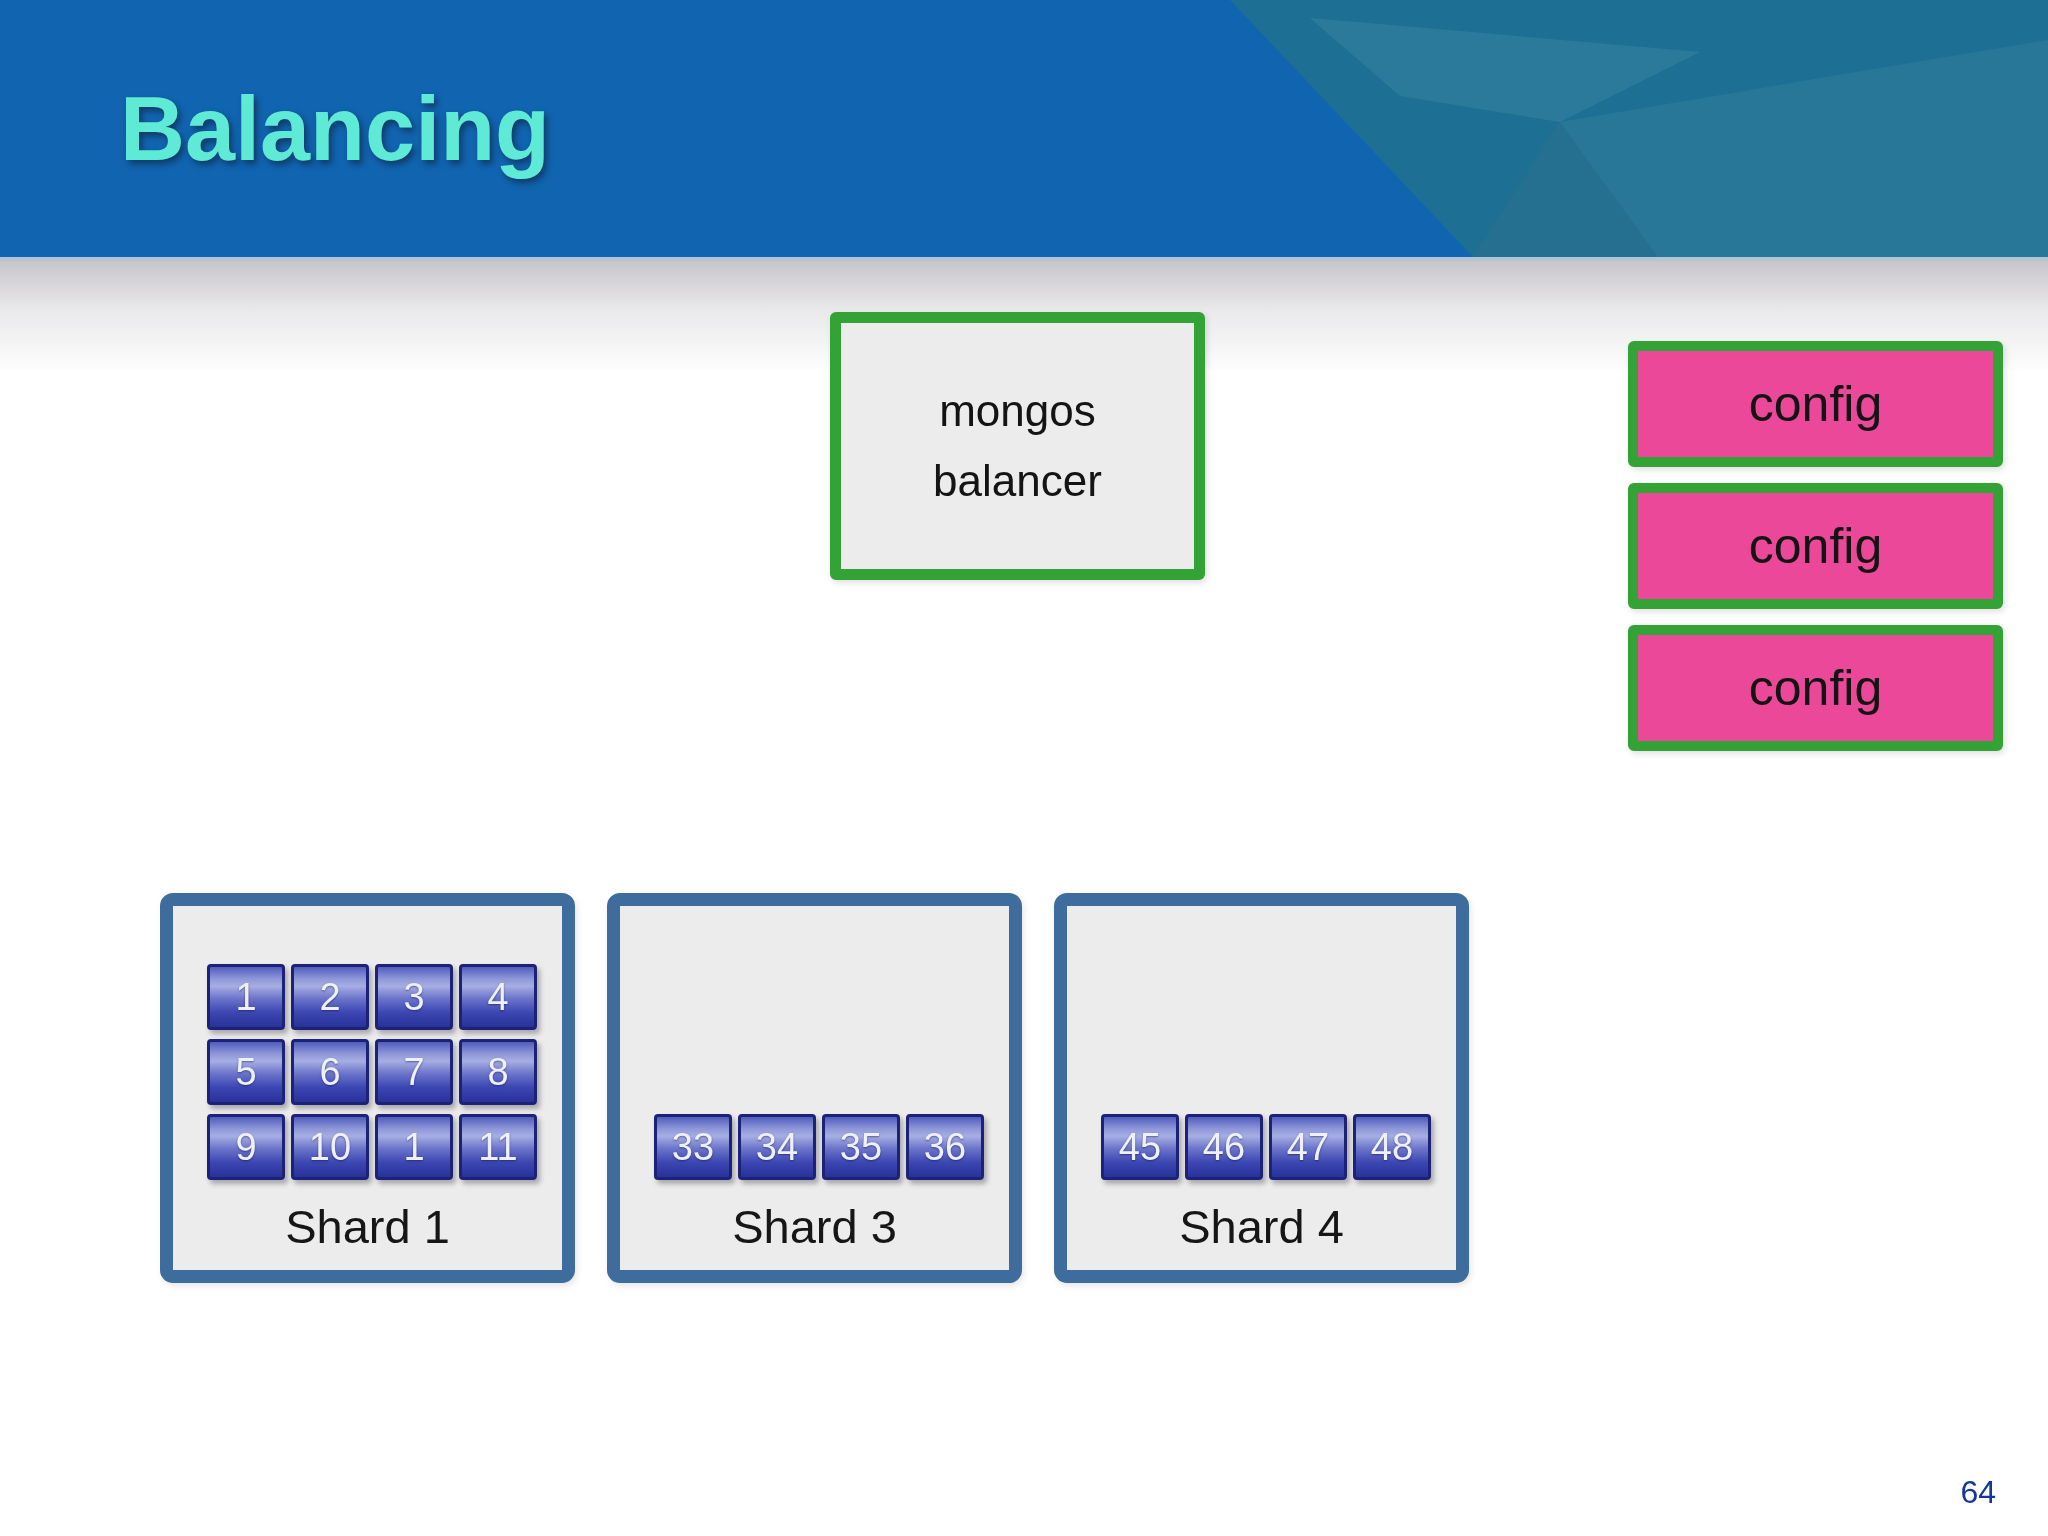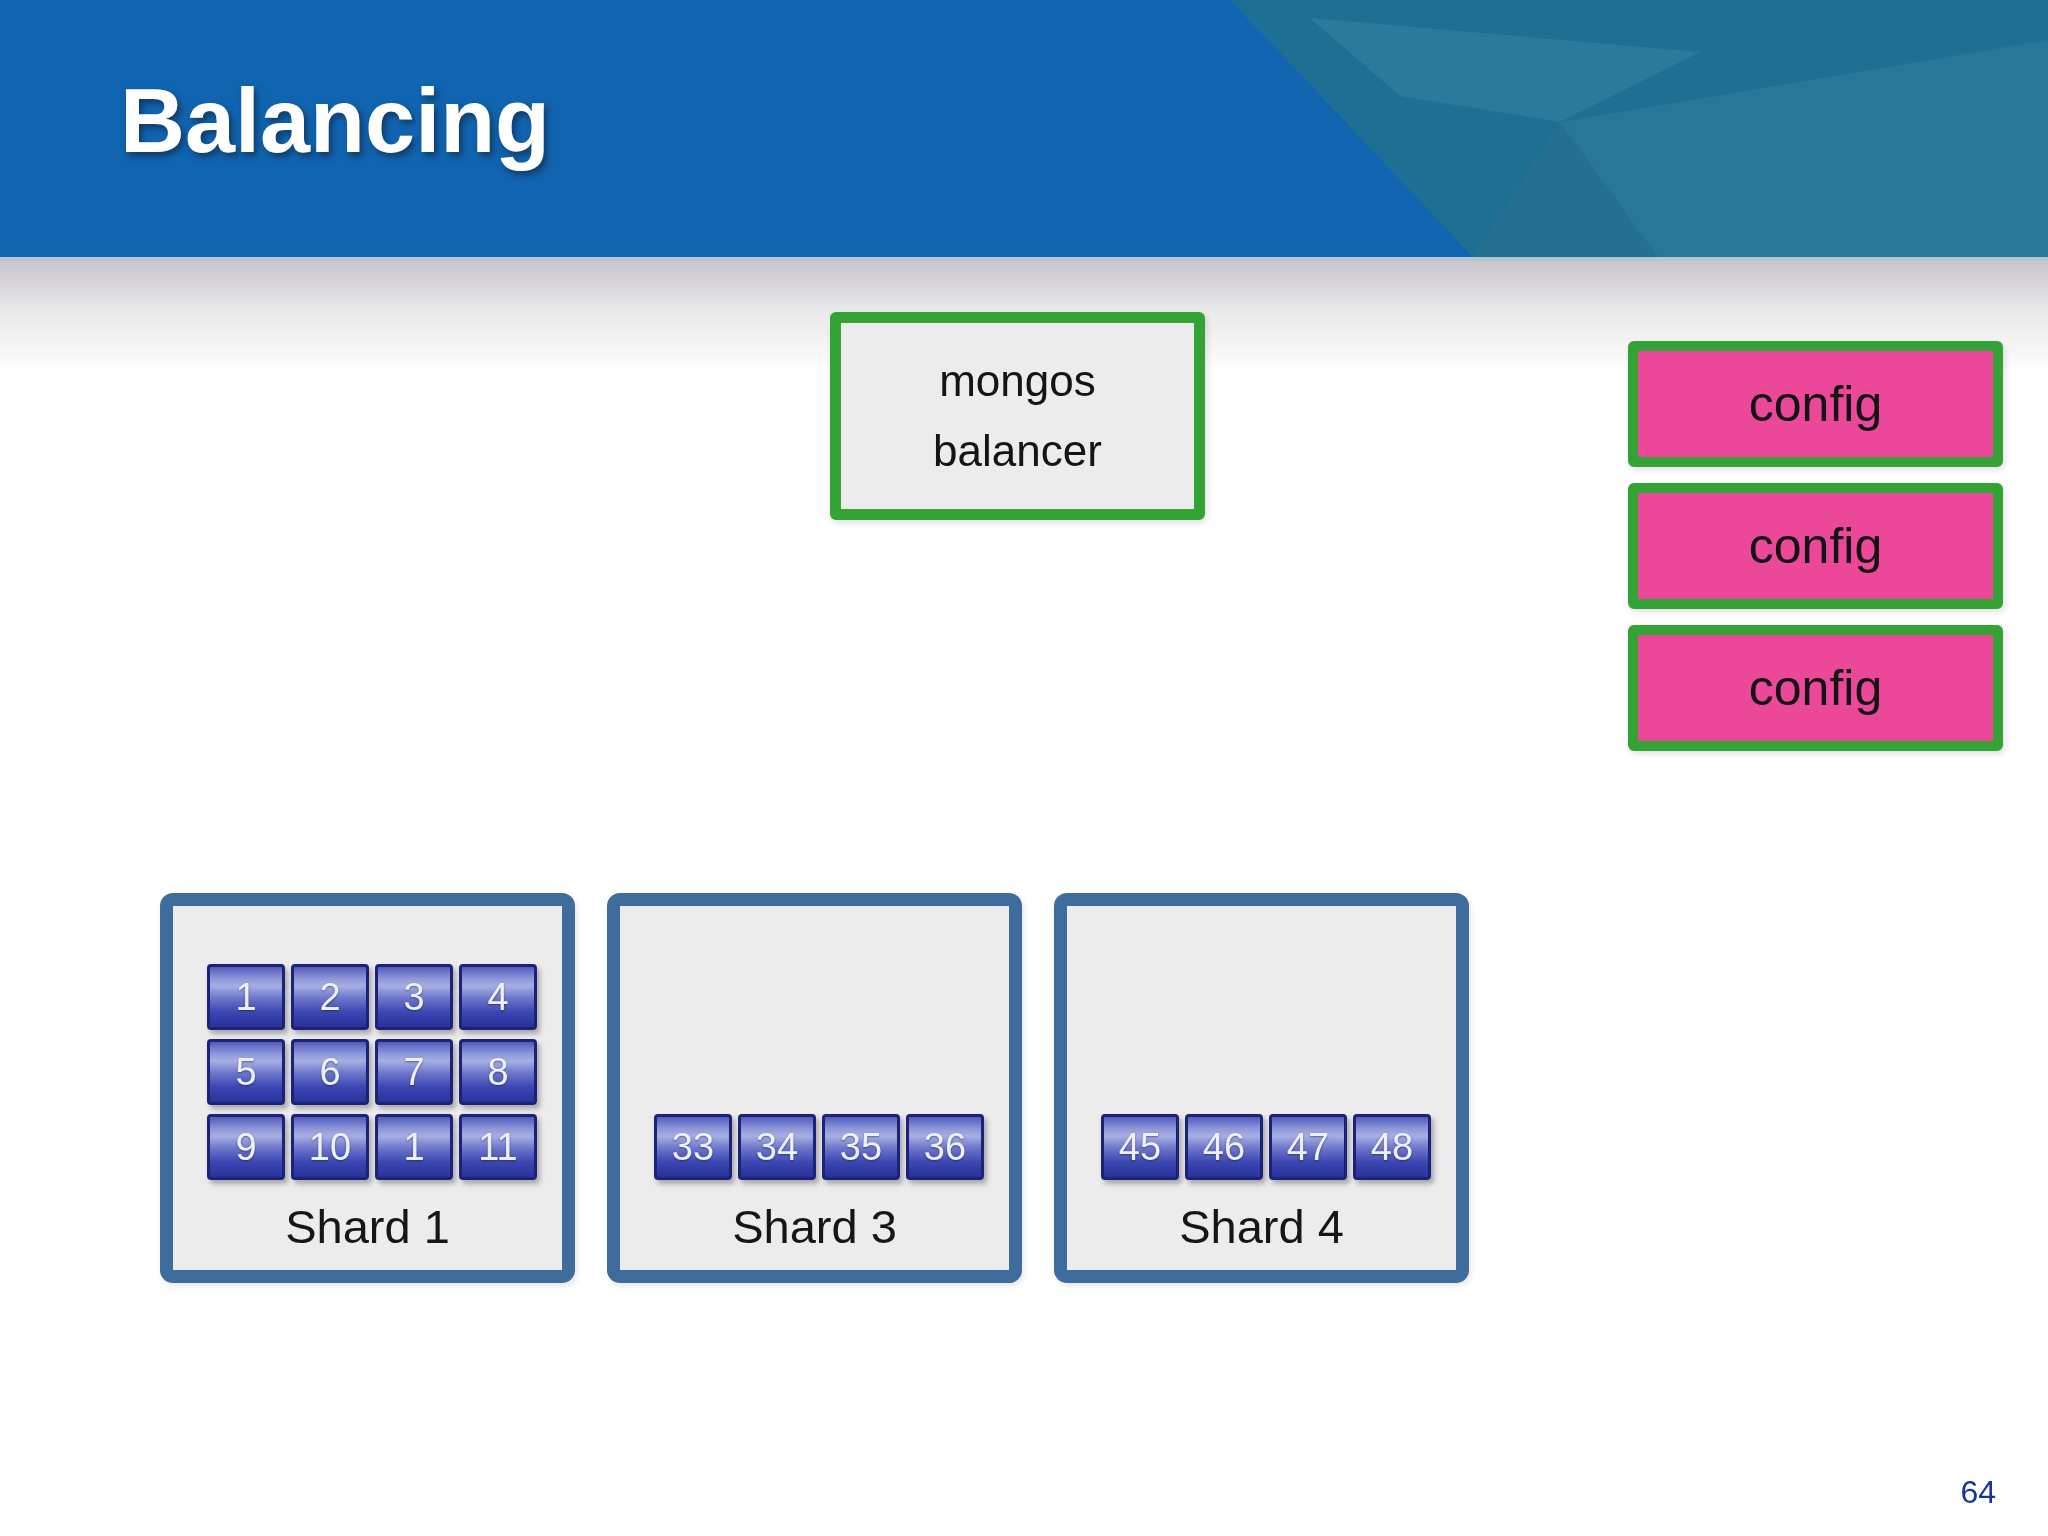--- a/index.html
+++ b/index.html
@@ -27,43 +27,43 @@
   .accent-svg {
     position: absolute;
     right: 0; top: 0;
     width: 830px;
     height: 257px;
     display: block;
   }
   .title {
     position: absolute;
     left: 120px;
-    top: 72px;
+    top: 80px;
     margin: 0;
     font-size: 90px;
     font-weight: 700;
     line-height: 1.1;
     letter-spacing: 0px;
-    color: #ffffff;
+    color: #5eead4;
     text-shadow: 3px 4px 6px rgba(15, 25, 45, 0.55);
   }
   .fade {
     position: absolute;
     left: 0; top: 257px;
     width: 2048px;
     height: 108px;
     border-top: 4px solid #b3c5d3;
     background: linear-gradient(180deg, #c9c6cb 0%, #e9e8ea 45%, #fdfdfd 100%);
   }
 
   
   .mongos-box {
     position: absolute;
     left: 830px; top: 312px;
-    width: 375px; height: 208px;
+    width: 375px; height: 268px;
     box-sizing: border-box;
     border: 11px solid #34a336;
     border-radius: 6px;
     background: #ececec;
     display: flex;
     flex-direction: column;
     align-items: center;
     justify-content: center;
     gap: 26px;
     box-shadow: 2px 3px 6px rgba(0,0,0,0.12);

